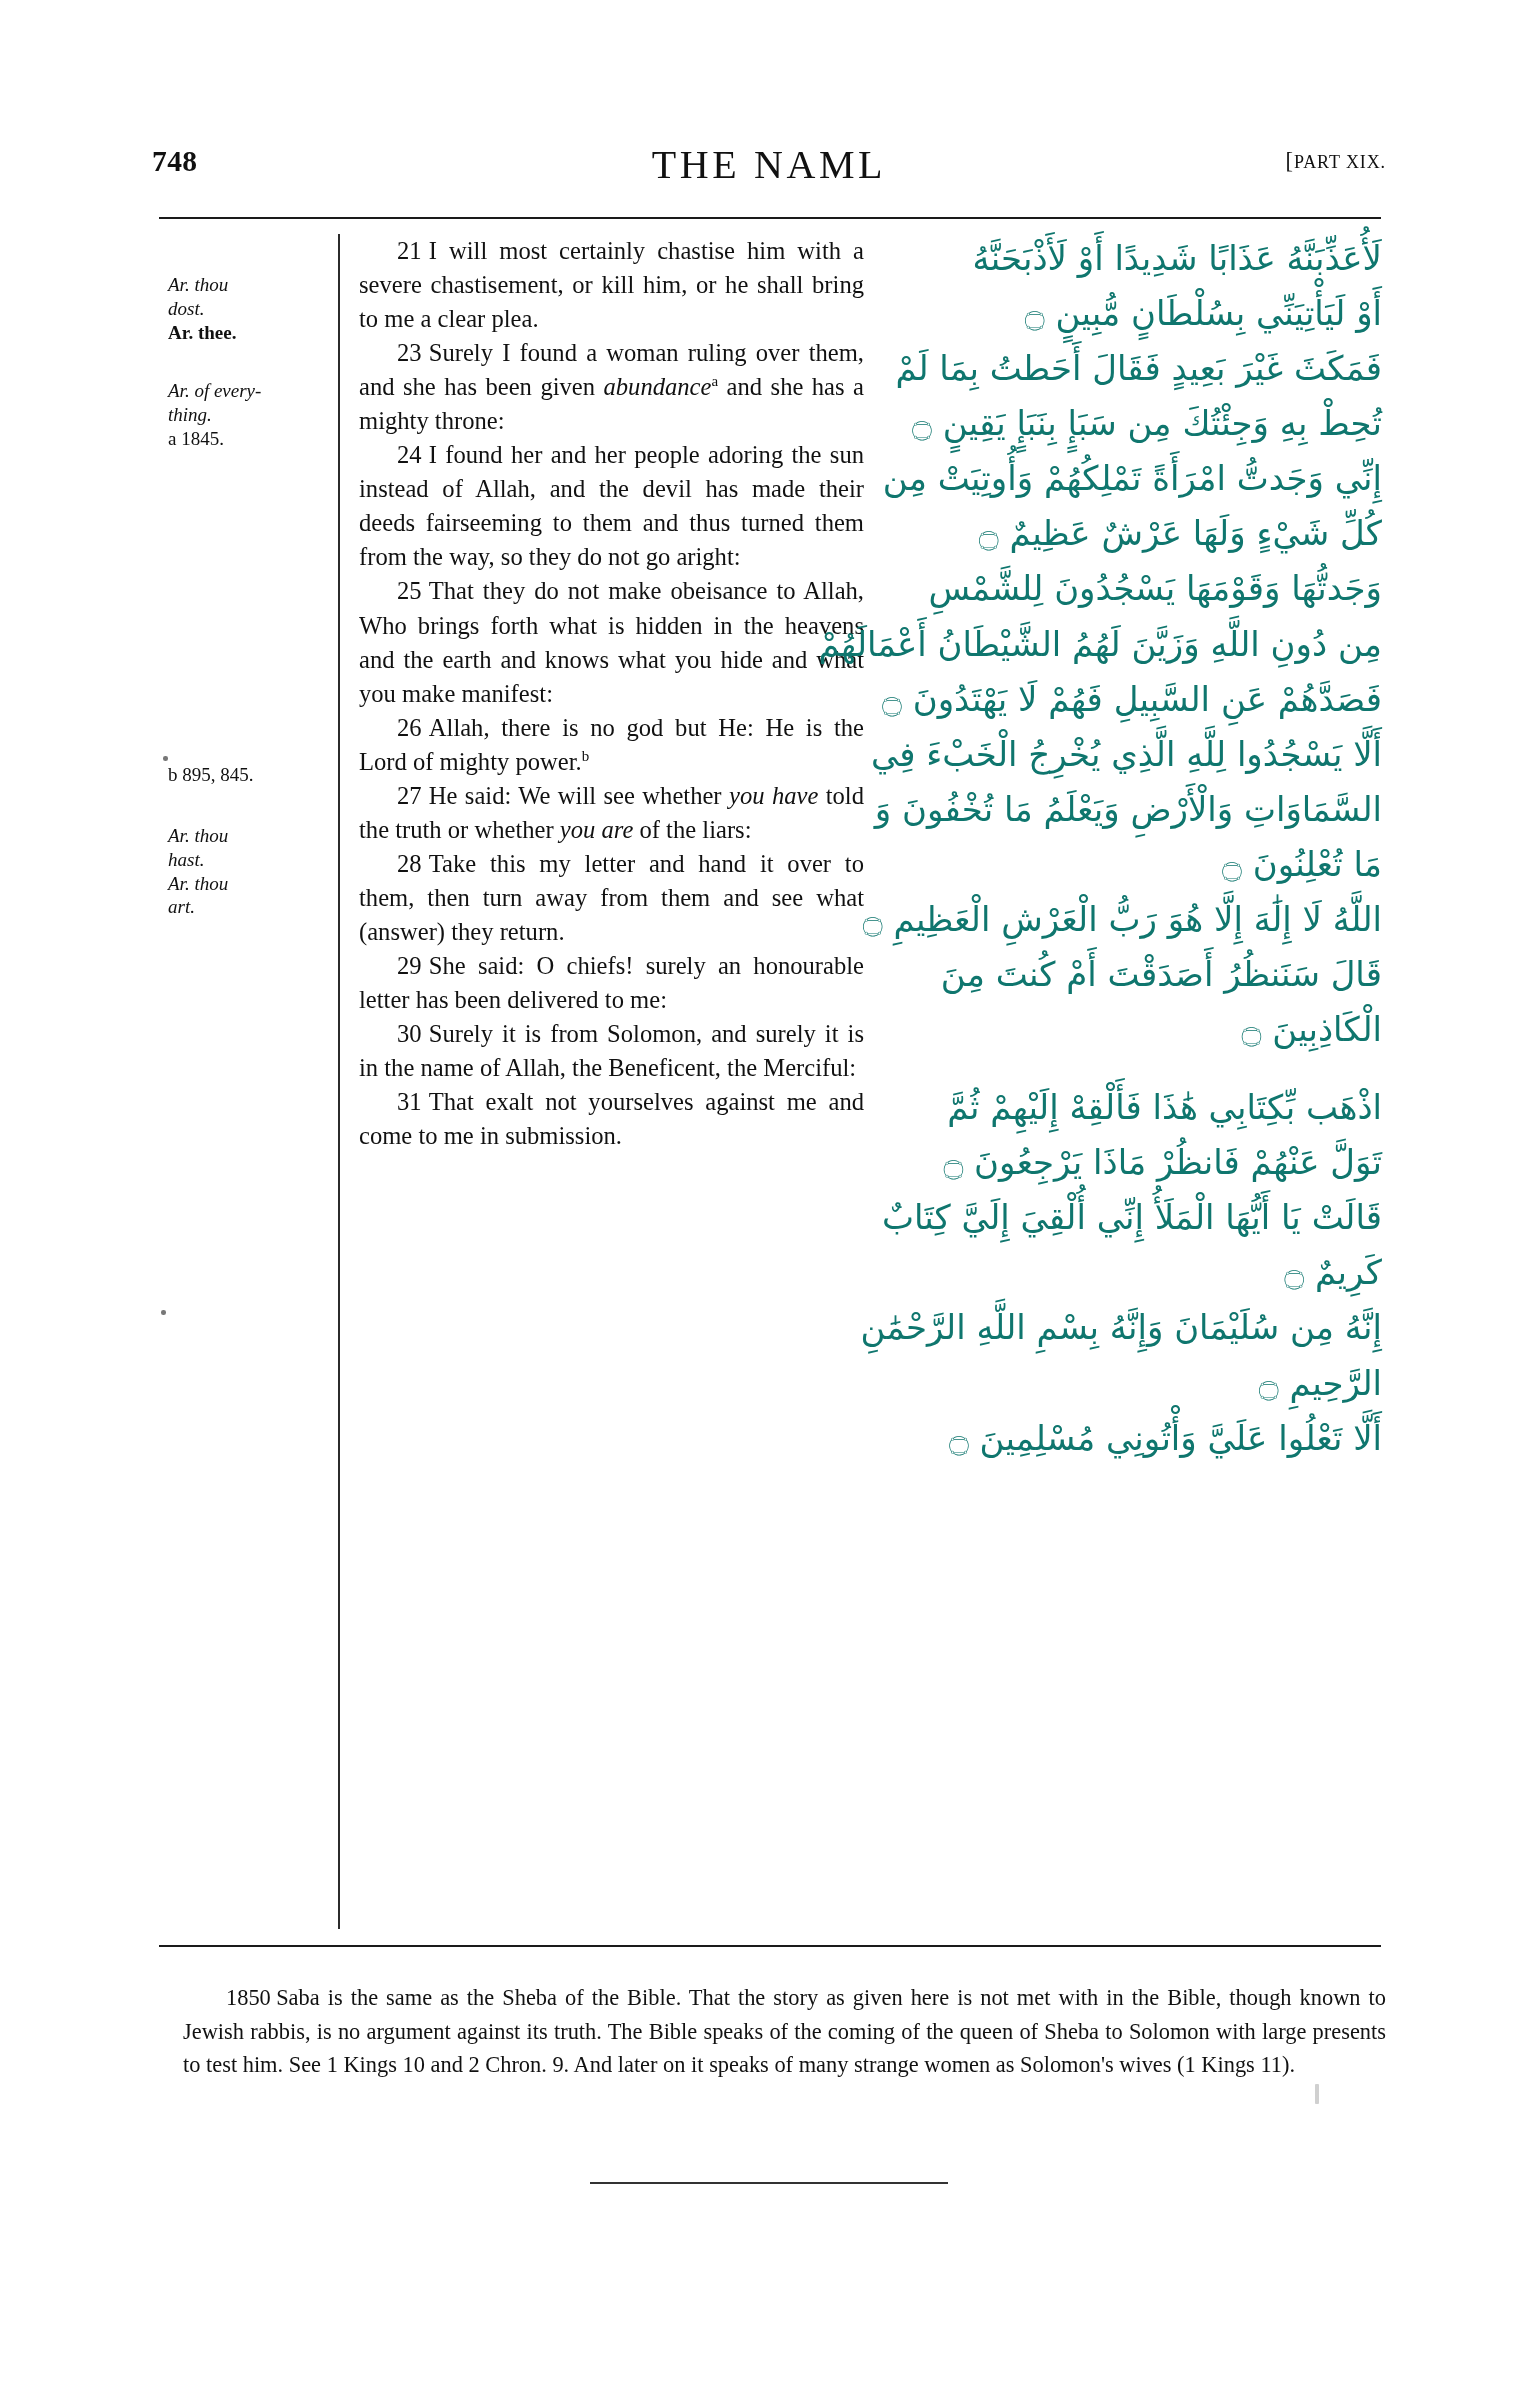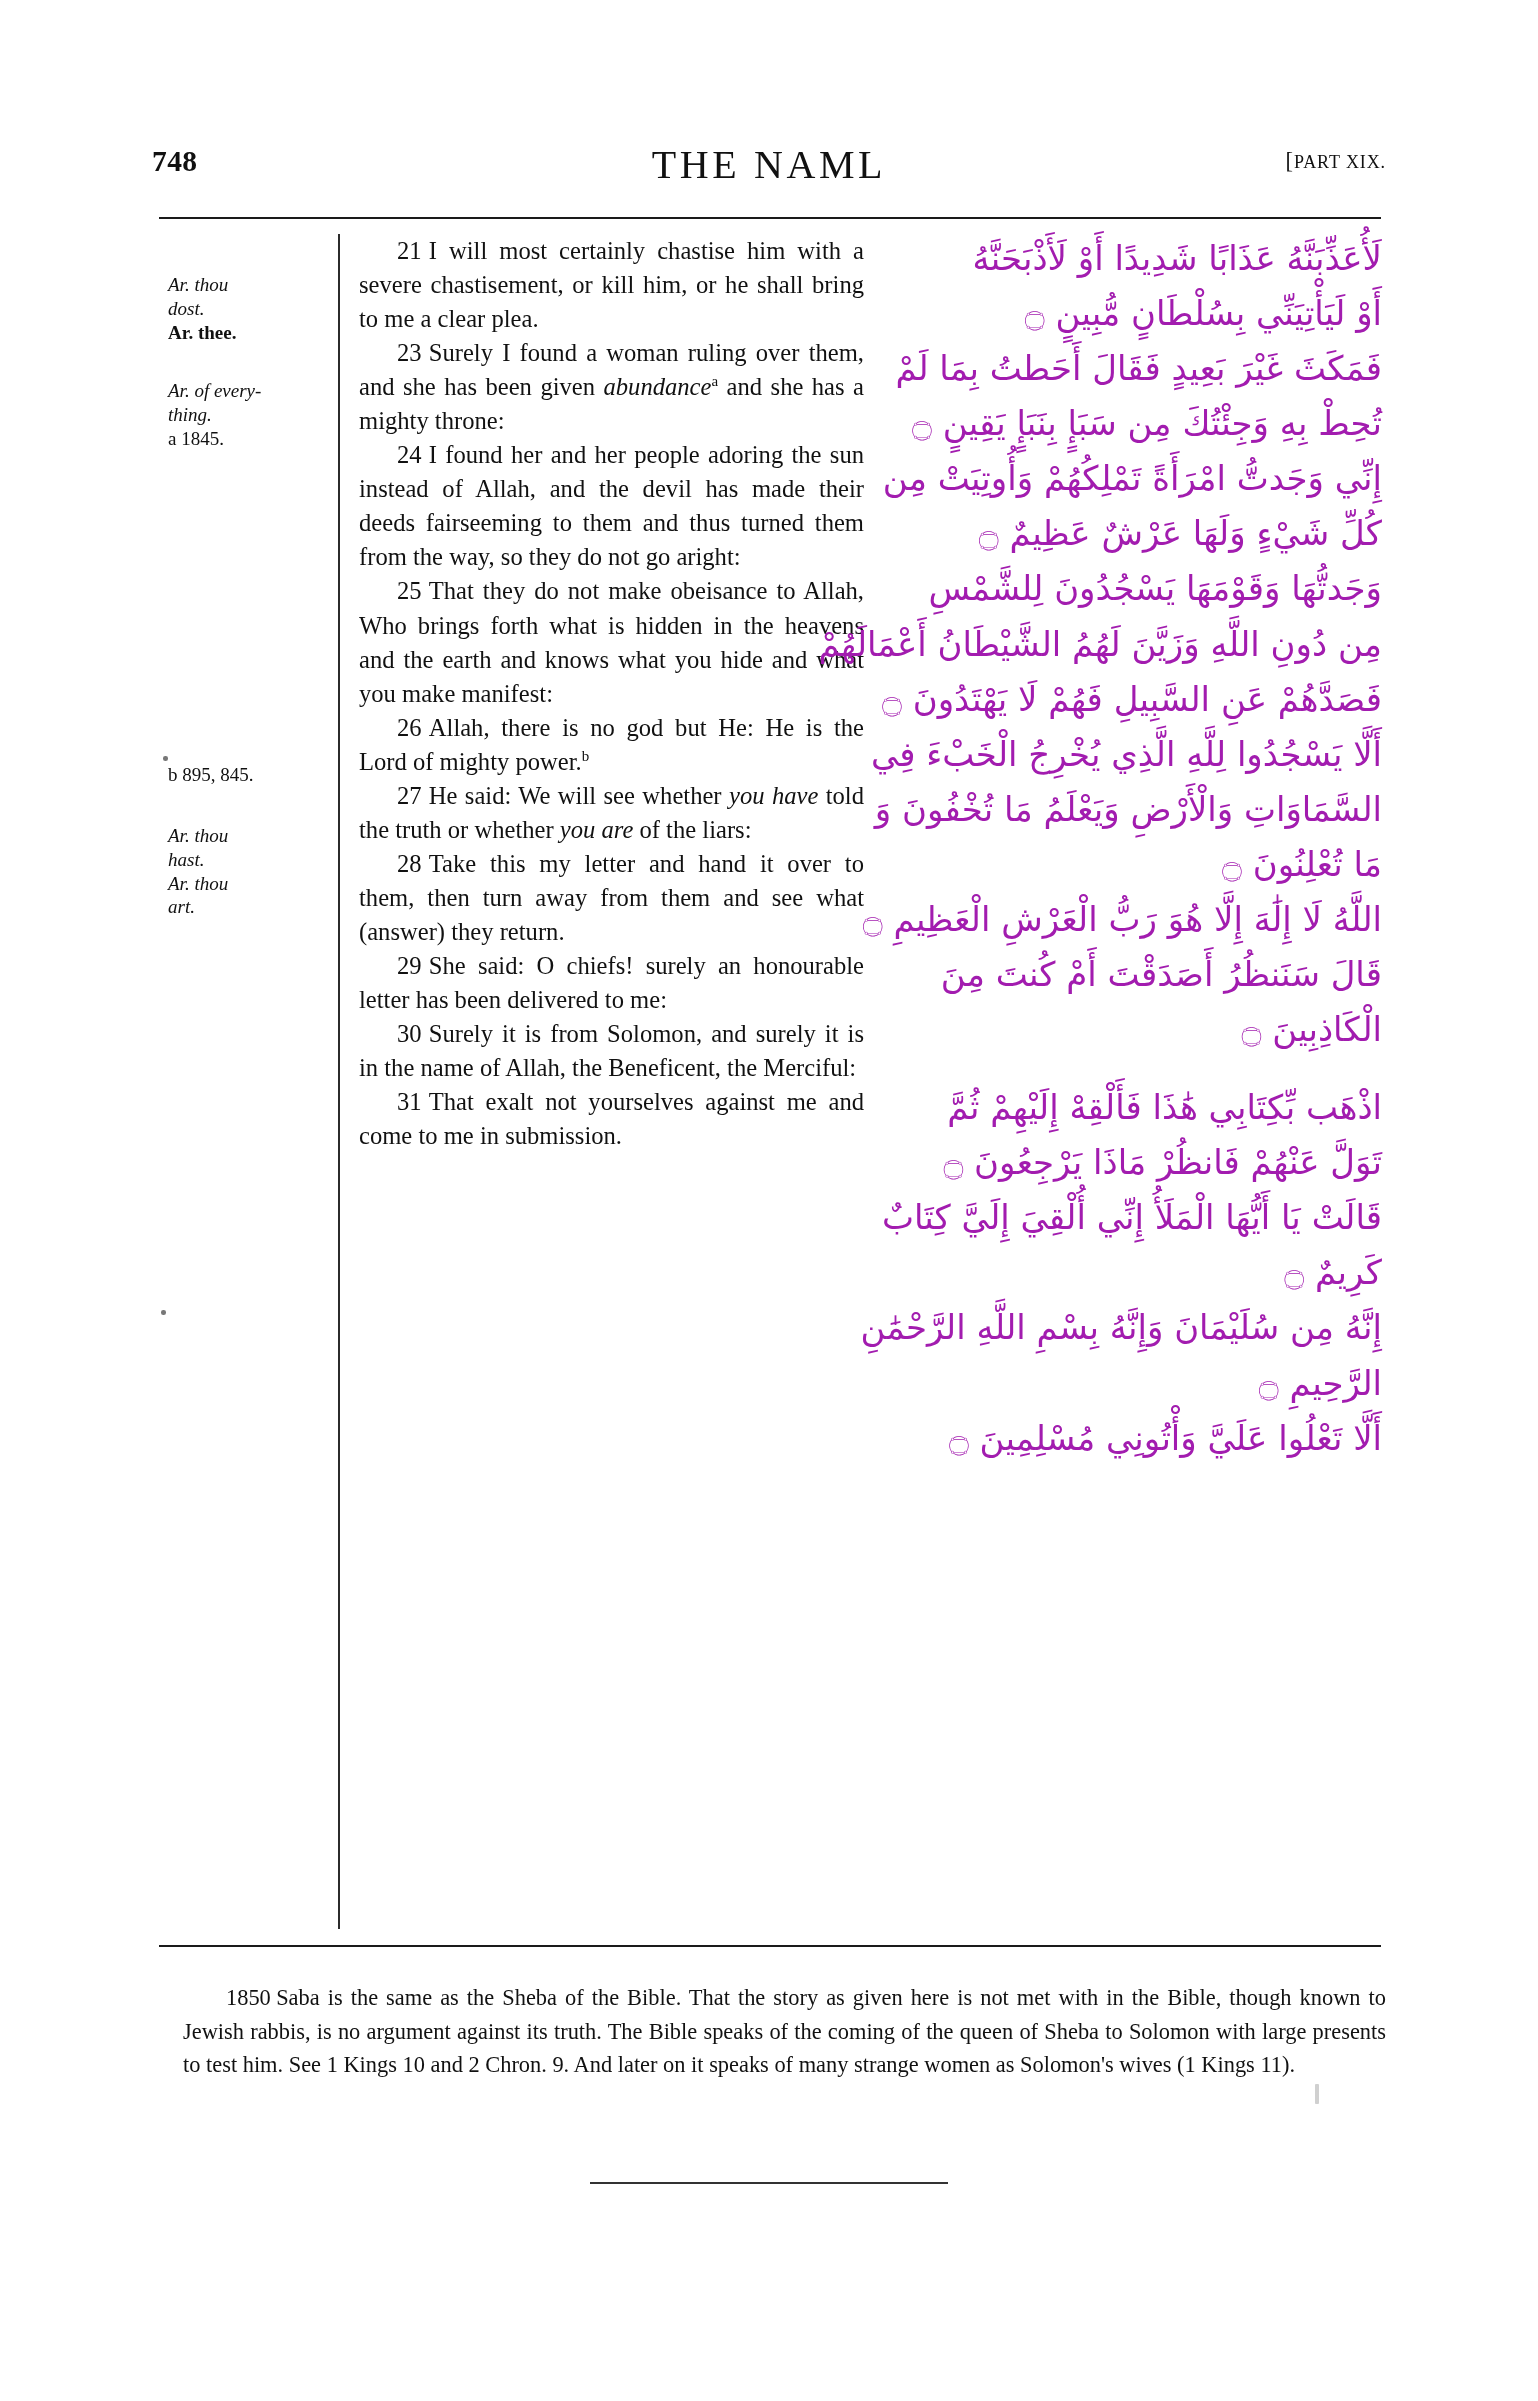--- a/index.html
+++ b/index.html
@@ -142,21 +142,21 @@
   .arabic {
     position: absolute;
     left: 863px;
     top: 231px;
     width: 519px;
     direction: rtl;
     text-align: right;
     font-family: "DejaVu Sans", sans-serif;
     font-size: 34px;
     line-height: 1.62;
-    color: #a21caf;
+    color: #0f766e;
   }
   .arabic .aline {
     white-space: nowrap;
     margin: 0;
   }
   .arabic .gap { height: 23px; }
 
   
   .footnote {
     position: absolute;

